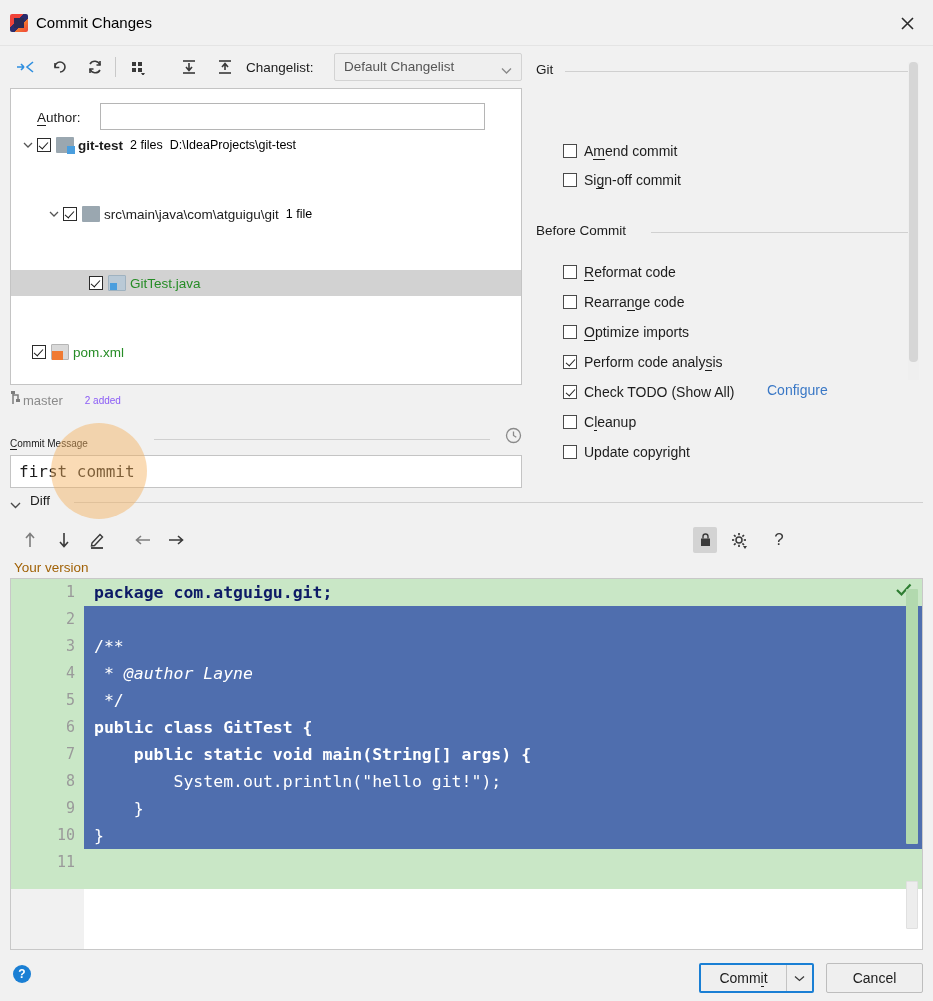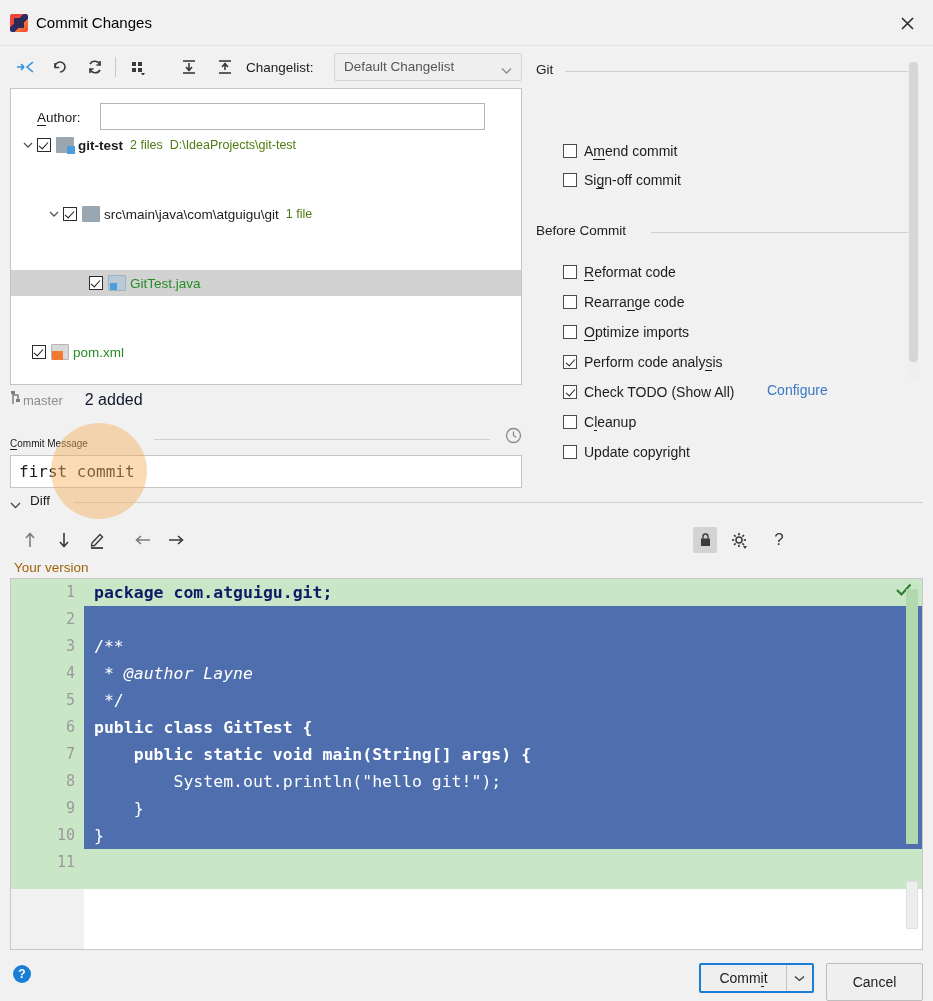--- a/index.html
+++ b/index.html
@@ -104,29 +104,29 @@
   .ic-folder { background:#9aa7b0; border-radius:1px; }
   
   .ic-java { background:#b9c9d6; border-radius:1px; border:1px solid #9fb2c0; }
   .ic-java::after { content:""; position:absolute; left:1px; bottom:0px; width:7px; height:7px; background:#4a9ede; }
   
   .ic-xml { background:#d9d9d9; border-radius:1px; border:1px solid #b5b5b5; }
   .ic-xml::after { content:""; position:absolute; left:0px; bottom:-1px; width:11px; height:9px; background:#f07a32; }
   .t-name { font-size: 13.5px; }
   .t-name.bold { font-weight: bold; color:#1c1c1c; }
   .t-name.green { color: #268c26; }
-  .t-meta { font-size: 12.5px; color: #4d7c0f; margin-left: 7px; }
+  .t-meta { font-size: 12.5px; color: #000000; margin-left: 7px; }
 
   
   #status-strip {
     position: absolute; left: 10px; top: 388px; width: 512px; height: 24px;
     display: flex; align-items: center;
   }
   #branch-name { font-size: 13px; color: #8b8b8b; }
-  #added-count { font-size: 16px; color: #0f172a; margin-left: 22px; }
+  #added-count { font-size: 10px; color: #8b5cf6; margin-left: 22px; }
 
   
   #cm-header {
     position: absolute; left: 10px; top: 430px; width: 512px; height: 18px;
   }
   #cm-label { position: absolute; left: 0; top: 8px; font-size: 10px; }
   #cm-label u { text-decoration: none; border-bottom: 1px solid #1c1c1c; }
   #cm-rule {
     position: absolute; left: 144px; right: 32px; top: 9px; height: 1px; background: #d0d0d0;
   }
@@ -252,21 +252,21 @@
   #commit-btn {
     flex: 1; display: flex; align-items: center; justify-content: center;
     font-size: 14px; color: #1c1c1c;
   }
   #commit-btn u { text-decoration:none; border-bottom: 1px solid #1c1c1c; }
   #commit-arrow {
     width: 26px; border-left: 1px solid #c3c3c3;
     display: flex; align-items: center; justify-content: center;
   }
   #cancel-btn {
-    position: absolute; left: 826px; top: 12px; width: 97px; height: 38px;
+    position: absolute; left: 826px; top: 12px; width: 97px; height: 30px;
     background: #efefef; border: 1px solid #bdbdbd; border-radius: 2px;
     display: flex; align-items: center; justify-content: center;
     font-size: 14px; color: #1c1c1c; cursor: pointer;
   }
 
   
   #cursor-glow {
     position: absolute; left: 51px; top: 423px; width: 96px; height: 96px;
     border-radius: 50%;
     background: rgba(244,176,90,0.45);

